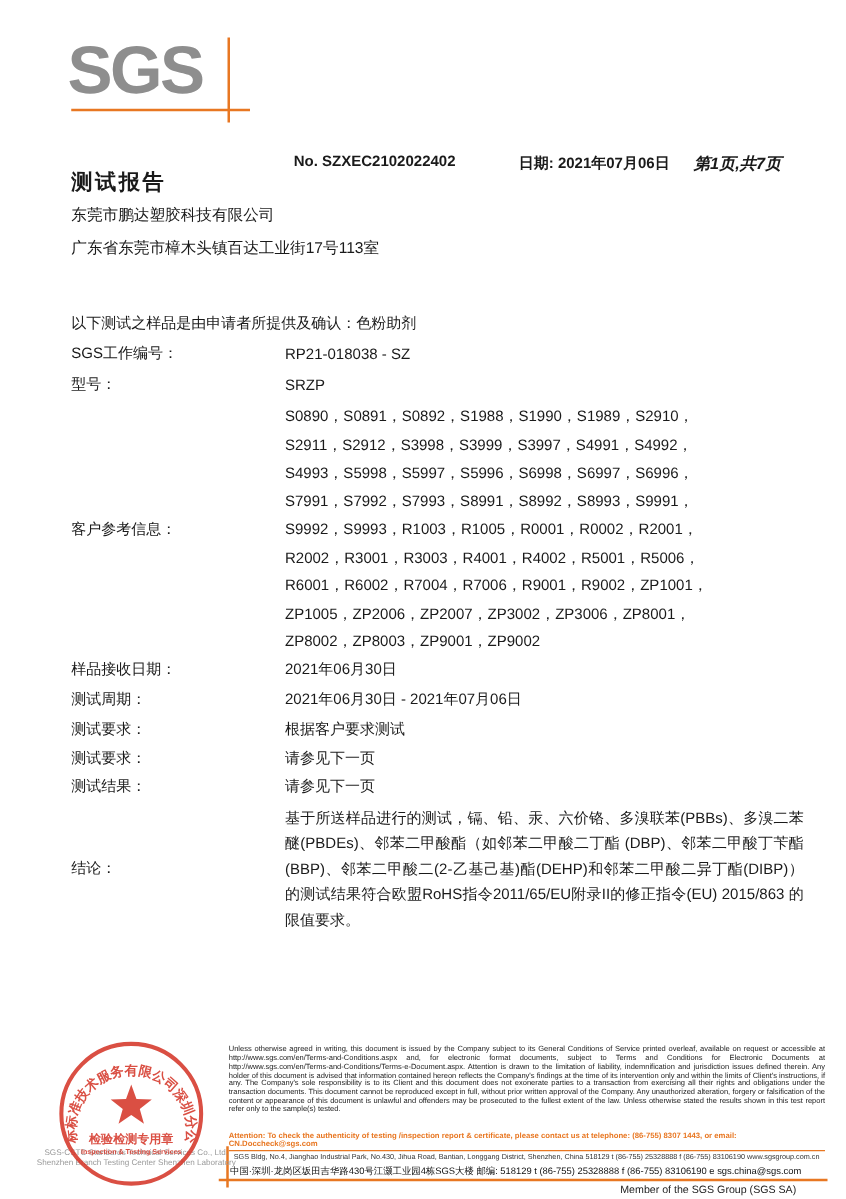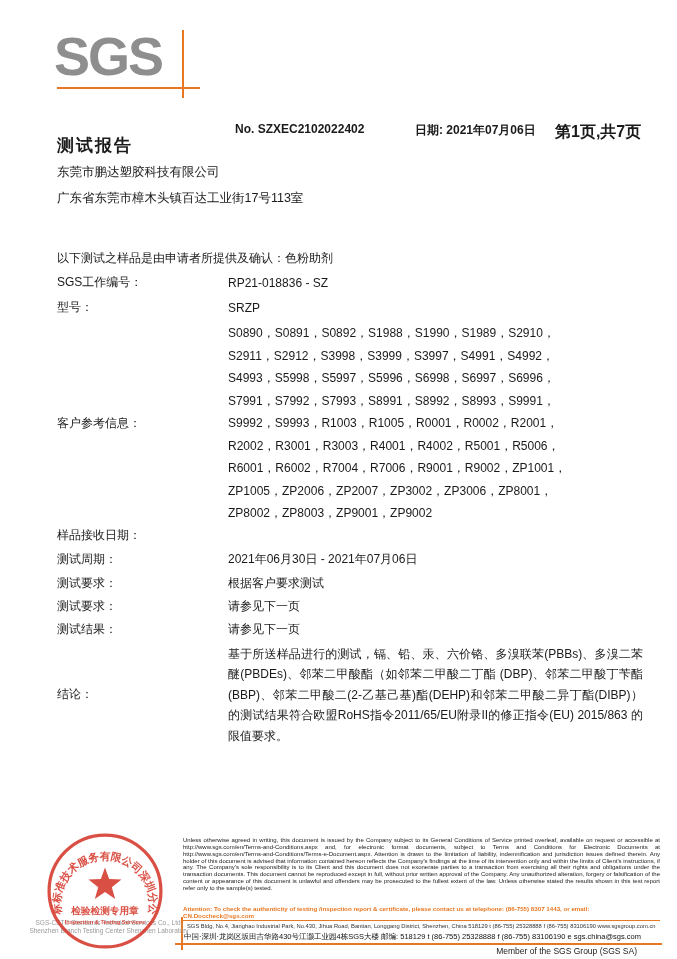--- a/index.html
+++ b/index.html
@@ -11,21 +11,21 @@
   .logo-text { position:absolute; left:54px; top:26px; font-size:54px; font-weight:bold;
                color:#8e8e8e; letter-spacing:-2px; line-height:60px; }
   .logo-hline { position:absolute; left:57px; top:87px; width:143px; height:2px; background:#e87722; }
   .logo-vline { position:absolute; left:182px; top:30px; width:2px; height:68px; background:#e87722; }
 
   
   .title-row { position:absolute; left:57px; top:118px; right:20px; height:22px; font-weight:bold; }
   .report-title { position:absolute; left:0; top:16px; font-size:17px; letter-spacing:2px; }
   .report-no    { position:absolute; left:178px; top:4px; font-size:12px; }
   .report-date  { position:absolute; left:358px; top:4px; font-size:12px; }
-  .report-page  { position:absolute; left:498px; top:4px; font-size:16px; }
+  .report-page  { position:absolute; left:498px; top:4px; font-size:13px;font-style:italic; }
 
   
   .applicant { position:absolute; left:57px; top:159px; font-size:12.5px; line-height:26px; }
 
   
   .intro { position:absolute; left:57px; top:250px; font-size:12px;font-family:Liberation Mono, monospace; }
   .fields { position:absolute; left:57px; top:274px; width:586px; font-size:12px; }
   .row { display:flex;align-items:center; }
   .row .lab { width:171px; flex:0 0 171px; }
   .row .val { flex:1; }
@@ -69,21 +69,21 @@
     <div>东莞市鹏达塑胶科技有限公司</div>
     <div>广东省东莞市樟木头镇百达工业街17号113室</div>
   </div>
 
   <div class="intro">以下测试之样品是由申请者所提供及确认：色粉助剂</div>
 
   <div class="fields">
 
     <div class="row mb8">
       <div class="lab">SGS工作编号：</div>
-      <div class="val">RP21-018836 - SZ</div>
+      <div class="val">RP21-018038 - SZ</div>
     </div>
 
     <div class="row mb6">
       <div class="lab">型号：</div>
       <div class="val">SRZP</div>
     </div>
 
     <div class="row mb2">
       <div class="lab">客户参考信息：</div>
       <div class="val ref-lines">
@@ -94,20 +94,21 @@
         <div>S9992，S9993，R1003，R1005，R0001，R0002，R2001，</div>
         <div>R2002，R3001，R3003，R4001，R4002，R5001，R5006，</div>
         <div>R6001，R6002，R7004，R7006，R9001，R9002，ZP1001，</div>
         <div>ZP1005，ZP2006，ZP2007，ZP3002，ZP3006，ZP8001，</div>
         <div>ZP8002，ZP8003，ZP9001，ZP9002</div>
       </div>
     </div>
 
     <div class="row mb7">
       <div class="lab">样品接收日期：</div>
+      <div class="val">2021年06月30日</div>
     </div>
 
     <div class="row mb7">
       <div class="lab">测试周期：</div>
       <div class="val">2021年06月30日 - 2021年07月06日</div>
     </div>
 
     <div class="row mb6">
       <div class="lab">测试要求：</div>
       <div class="val">根据客户要求测试</div>

